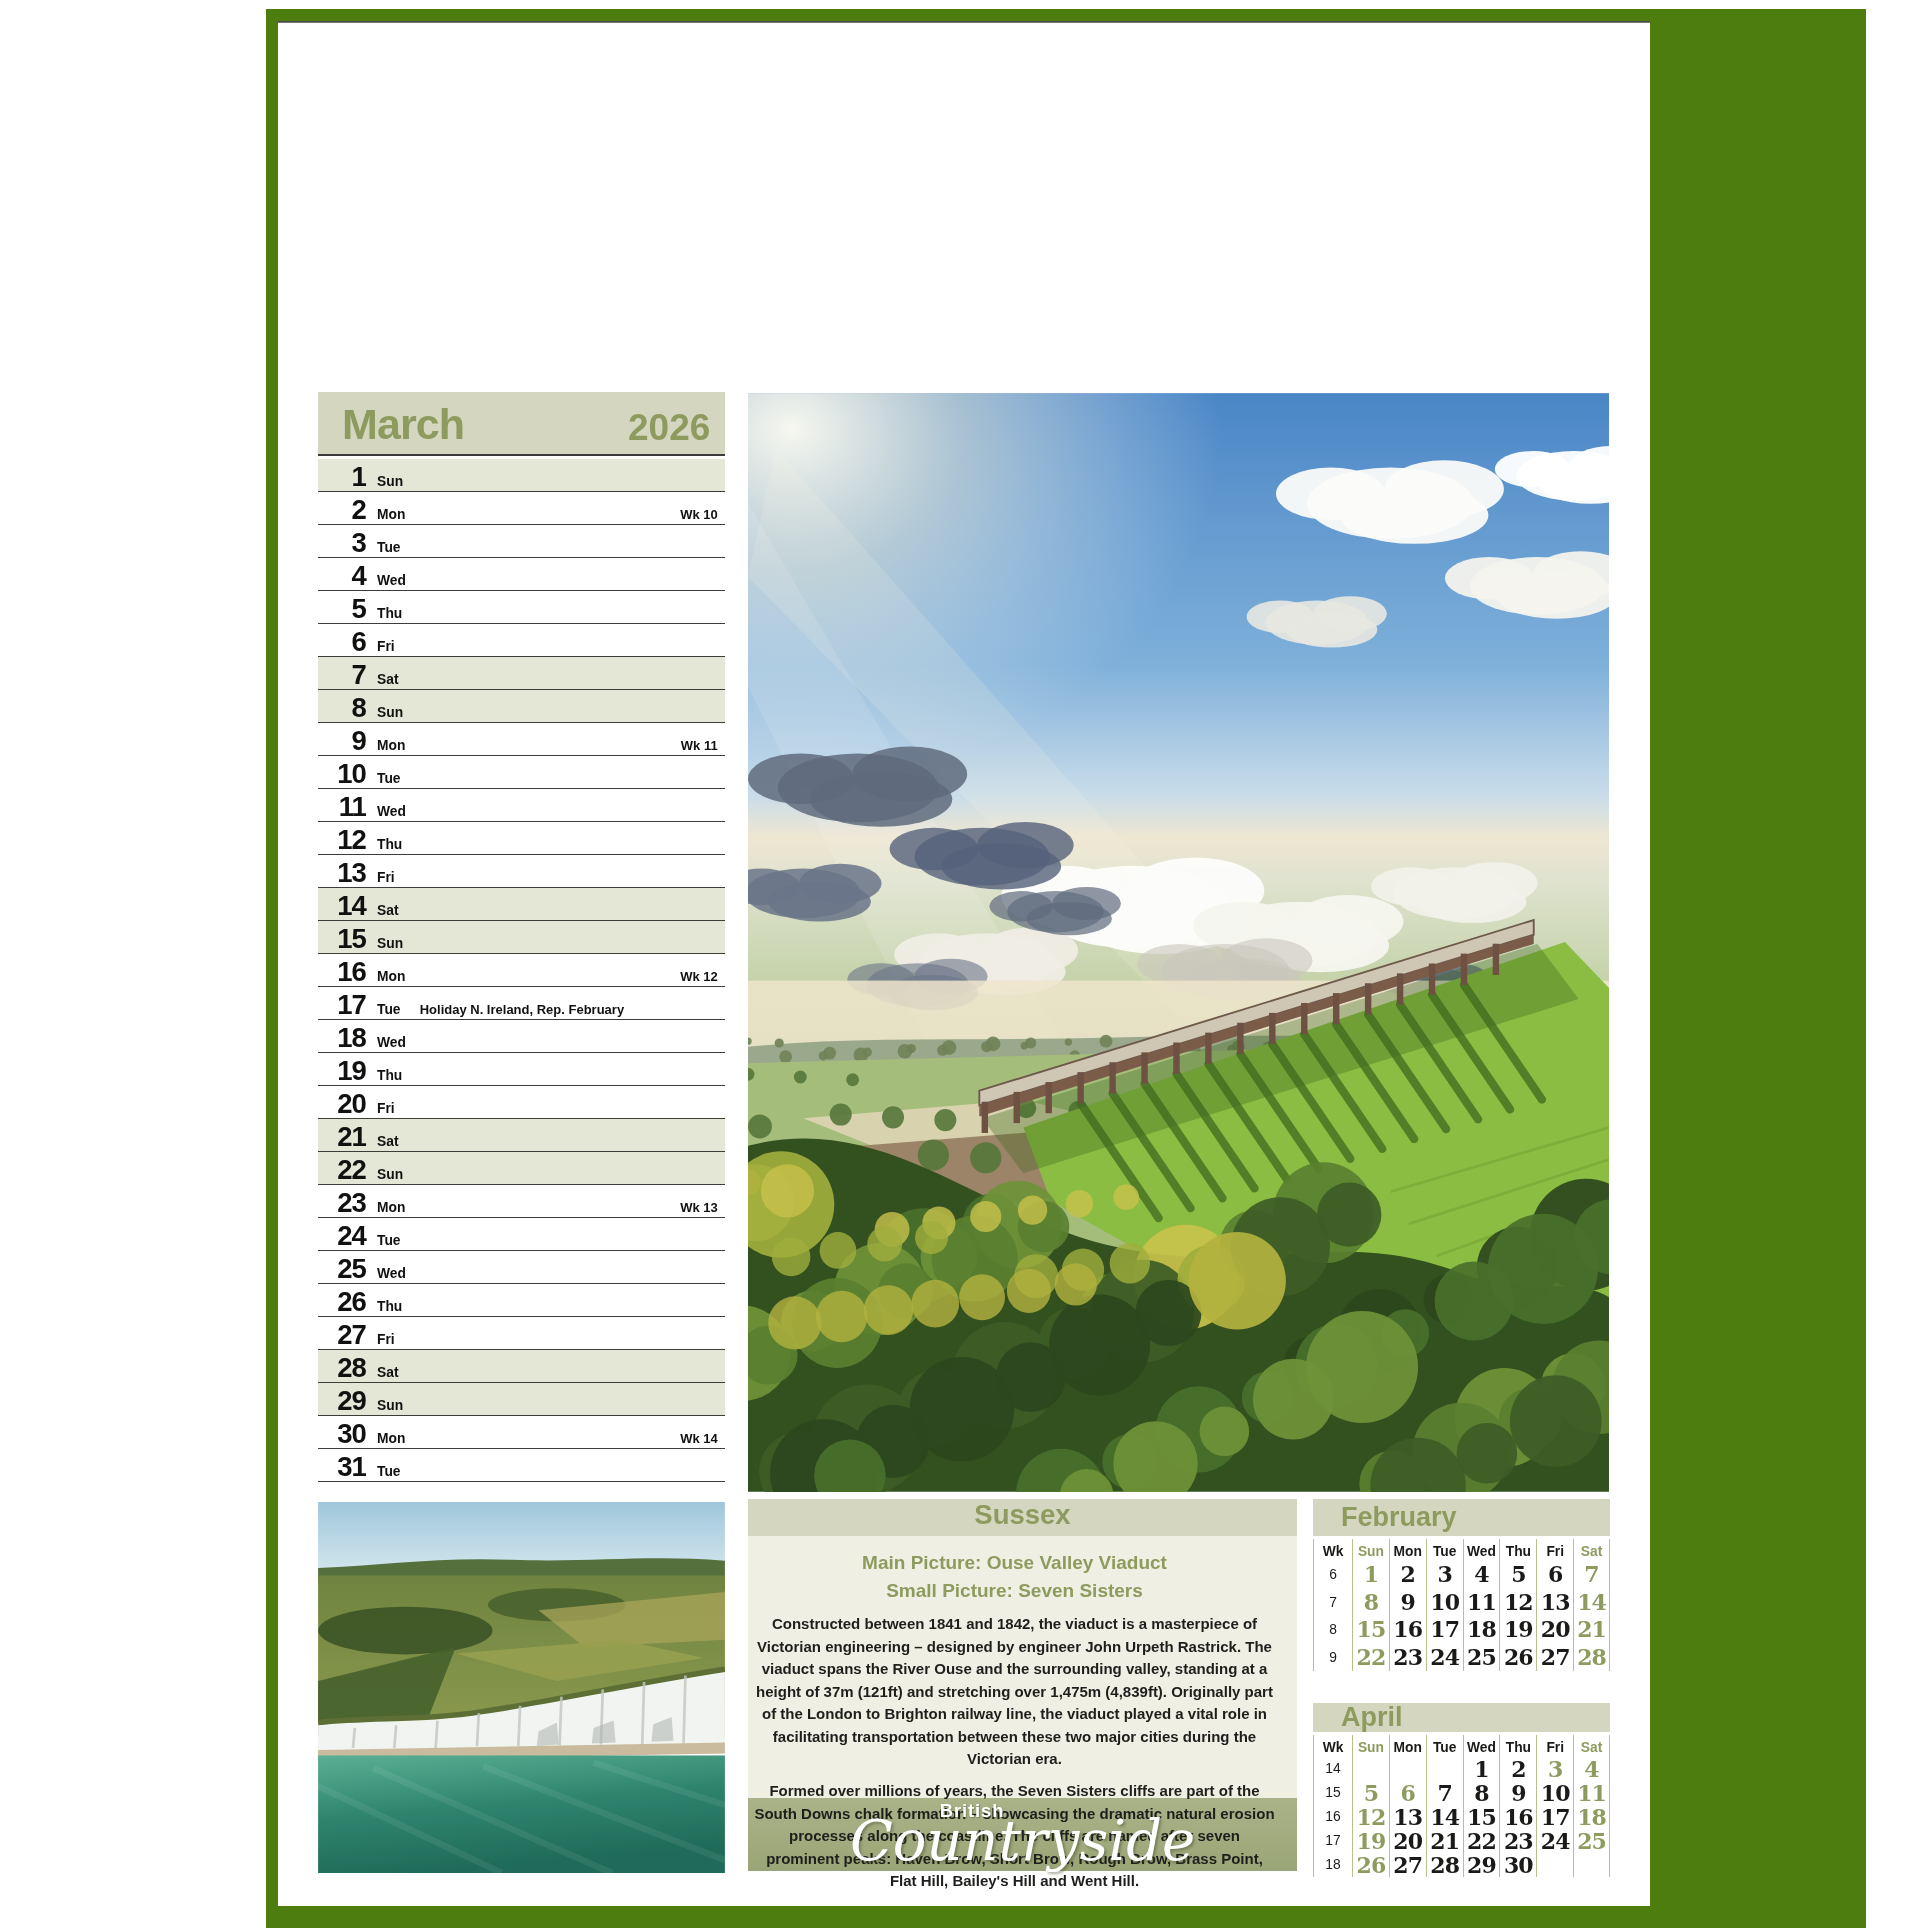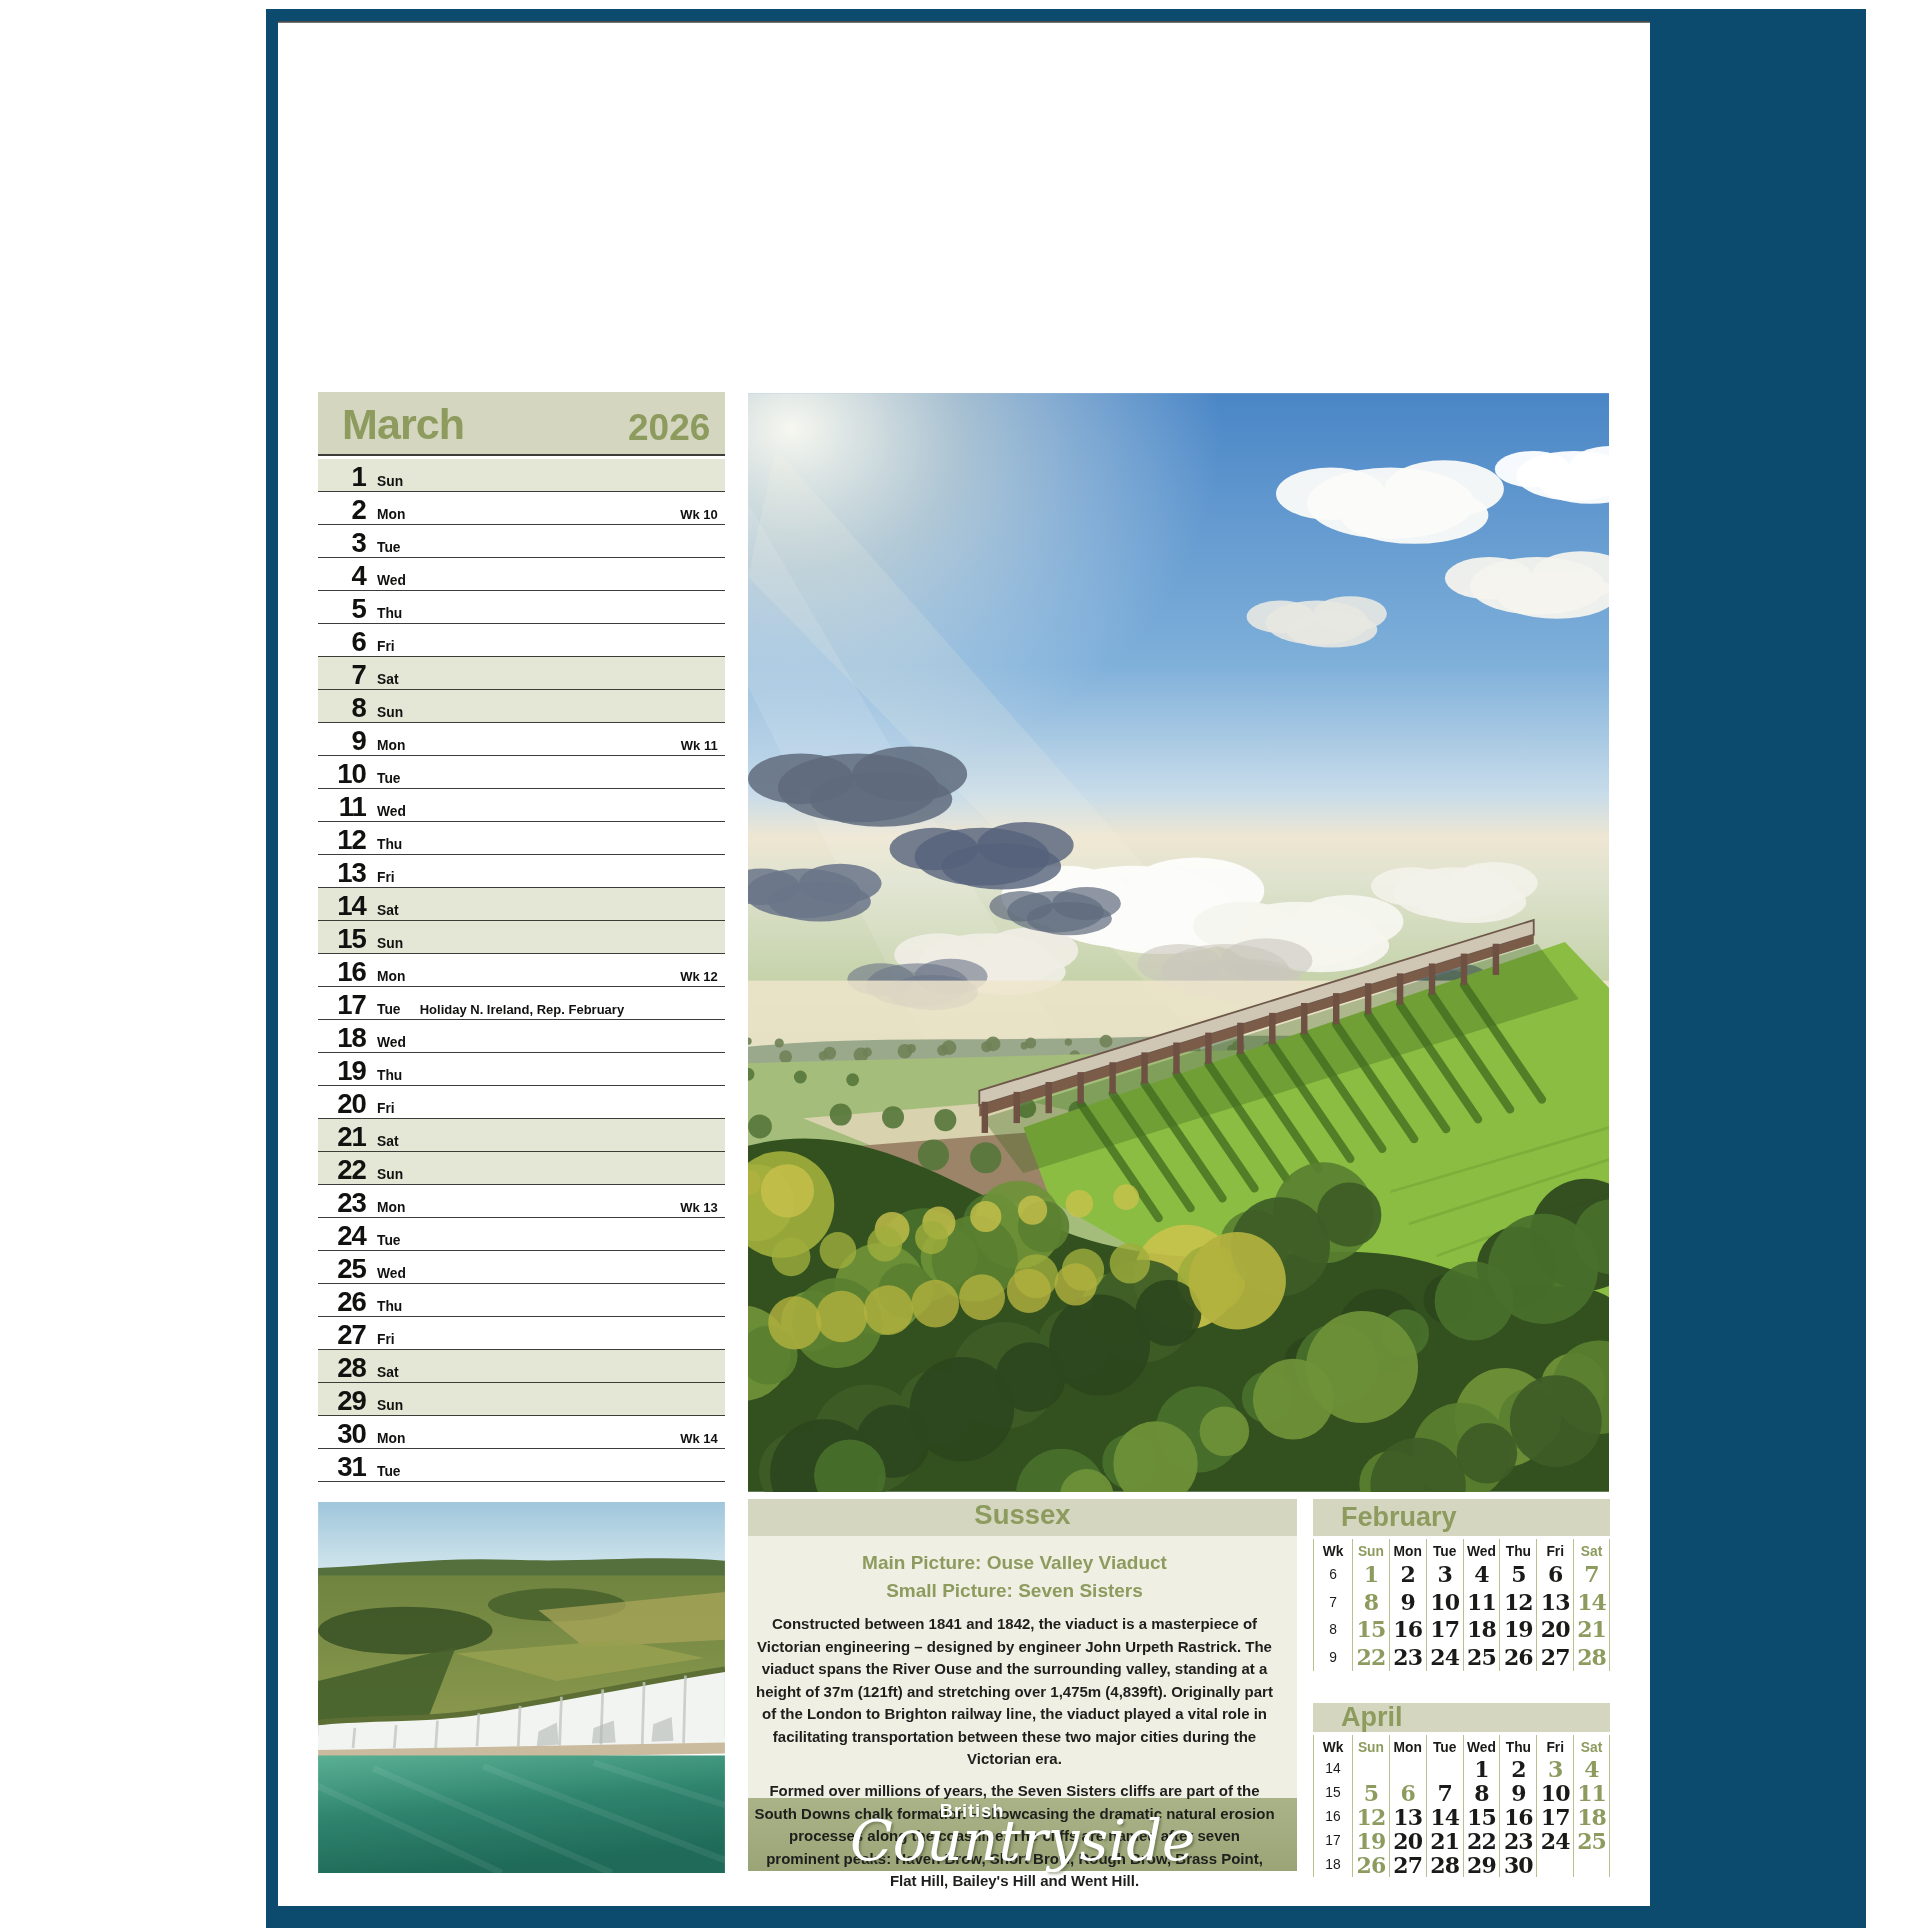--- a/index.html
+++ b/index.html
@@ -1,20 +1,20 @@
 <!DOCTYPE html>
 <html style="font-size:14.7px"><head>
 <meta charset="utf-8">
 <style>
   * { margin:0; padding:0; box-sizing:border-box; }
   html,body { width:1928px; height:1928px; background:#ffffff; font-family:"Liberation Sans", sans-serif; }
   .stage { position:relative; width:1928px; height:1928px; background:#fff; overflow:hidden; }
 
   .frame { position:absolute; left:266px; top:9.2px; width:1600px; height:1919px;
-           background:#0c4a6e; padding:12px 13px 22px 12px; }
+           background:#4d7c0f; padding:12px 13px 22px 12px; }
   .page  { position:relative; width:1372px; height:1885px; background:#ffffff;
            box-shadow: inset 0 1.8px 0 #4a4a4a; }
 
   
   .month-header { position:absolute; left:40px; top:371px; width:407px; height:64px;
                   background:#d4d6bf; border-bottom:2.8px solid #3c3c38;
                   display:flex; align-items:flex-end; justify-content:space-between;
                   padding:0 14.7px 5.5px 24px; }
   .month-title { font-size:43px; font-weight:bold; color:#8d9b5e; letter-spacing:-0.9px; }
   .year-label  { font-size:37px; font-weight:bold; color:#8d9b5e; }

